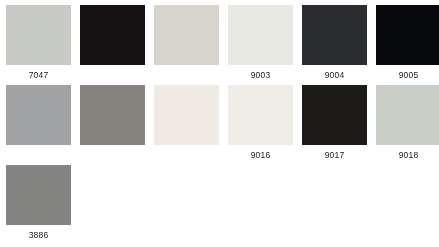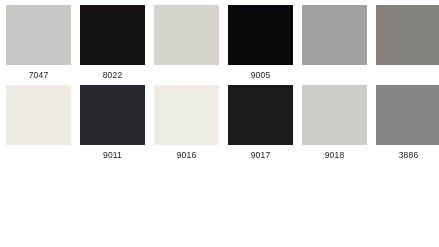--- a/index.html
+++ b/index.html
@@ -53,50 +53,53 @@
 
 <div id="swatch-grid">
 
   <div class="swatch-cell">
     <div class="swatch-chip" style="background-color: rgb(199, 201, 196);"></div>
     <div class="swatch-label">7047</div>
   </div>
 
   <div class="swatch-cell">
     <div class="swatch-chip" style="background-color: rgb(22, 18, 19);"></div>
-    <div class="swatch-label">8022</div>
   </div>
 
   <div class="swatch-cell">
     <div class="swatch-chip" style="background-color: rgb(214, 212, 203);"></div>
   </div>
 
+  <div class="swatch-cell">
+    <div class="swatch-chip" style="background-color: rgb(232, 233, 227);"></div>
+    <div class="swatch-label">9003</div>
+  </div>
 
+  <div class="swatch-cell">
+    <div class="swatch-chip" style="background-color: rgb(43, 44, 48);"></div>
+    <div class="swatch-label">9004</div>
+  </div>
 
   <div class="swatch-cell">
     <div class="swatch-chip" style="background-color: rgb(8, 9, 13);"></div>
     <div class="swatch-label">9005</div>
   </div>
 
   <div class="swatch-cell">
     <div class="swatch-chip" style="background-color: rgb(161, 162, 163);"></div>
   </div>
 
   <div class="swatch-cell">
     <div class="swatch-chip" style="background-color: rgb(134, 131, 127);"></div>
   </div>
 
   <div class="swatch-cell">
     <div class="swatch-chip" style="background-color: rgb(239, 235, 226);"></div>
   </div>
 
-  <div class="swatch-cell">
-    <div class="swatch-chip" style="background-color: rgb(37, 40, 44);"></div>
-    <div class="swatch-label">9011</div>
-  </div>
 
   <div class="swatch-cell">
     <div class="swatch-chip" style="background-color: rgb(240, 236, 230);"></div>
     <div class="swatch-label">9016</div>
   </div>
 
   <div class="swatch-cell">
     <div class="swatch-chip" style="background-color: rgb(28, 27, 24);"></div>
     <div class="swatch-label">9017</div>
   </div>

